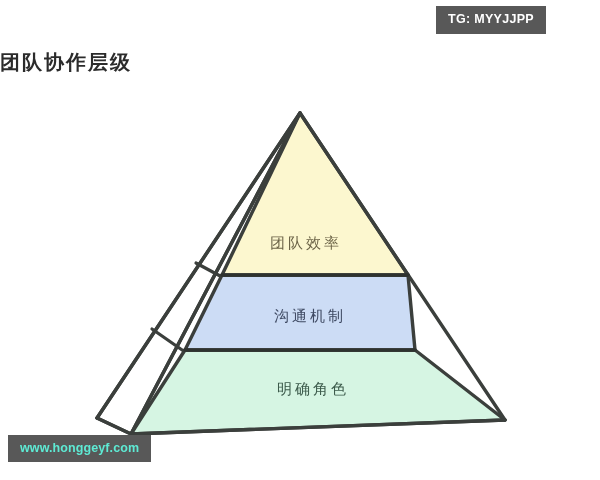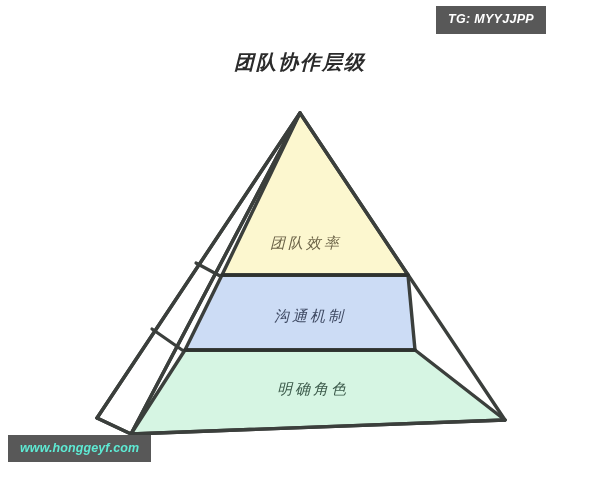--- a/index.html
+++ b/index.html
@@ -14,21 +14,20 @@
     font-family: "Liberation Serif", "DejaVu Serif", serif;
     overflow: hidden;
     position: relative;
   }
 
   #canvas {
     position: relative;
     width: 552px;
     height: 480px;
     background: #ffffff;
-    font-style: italic;
   }
 
   
   .tg-badge {
     position: absolute;
     top: 6px;
     right: 6px;
     background: #585858;
     color: #ffffff;
     font-family: "Liberation Sans", "DejaVu Sans", sans-serif;
@@ -57,21 +56,20 @@
     white-space: nowrap;
     z-index: 20;
   }
 
   
   .chart-title {
     position: absolute;
     top: 50px;
     left: 0;
     width: 600px;
-    text-align: center;
     font-family: "Liberation Serif", "DejaVu Serif", serif;
     font-size: 20px;
     font-weight: bold;
     color: #2b2b2b;
     letter-spacing: 2px;
     line-height: 1.2;
   }
 
   
   #pyramid-svg {

